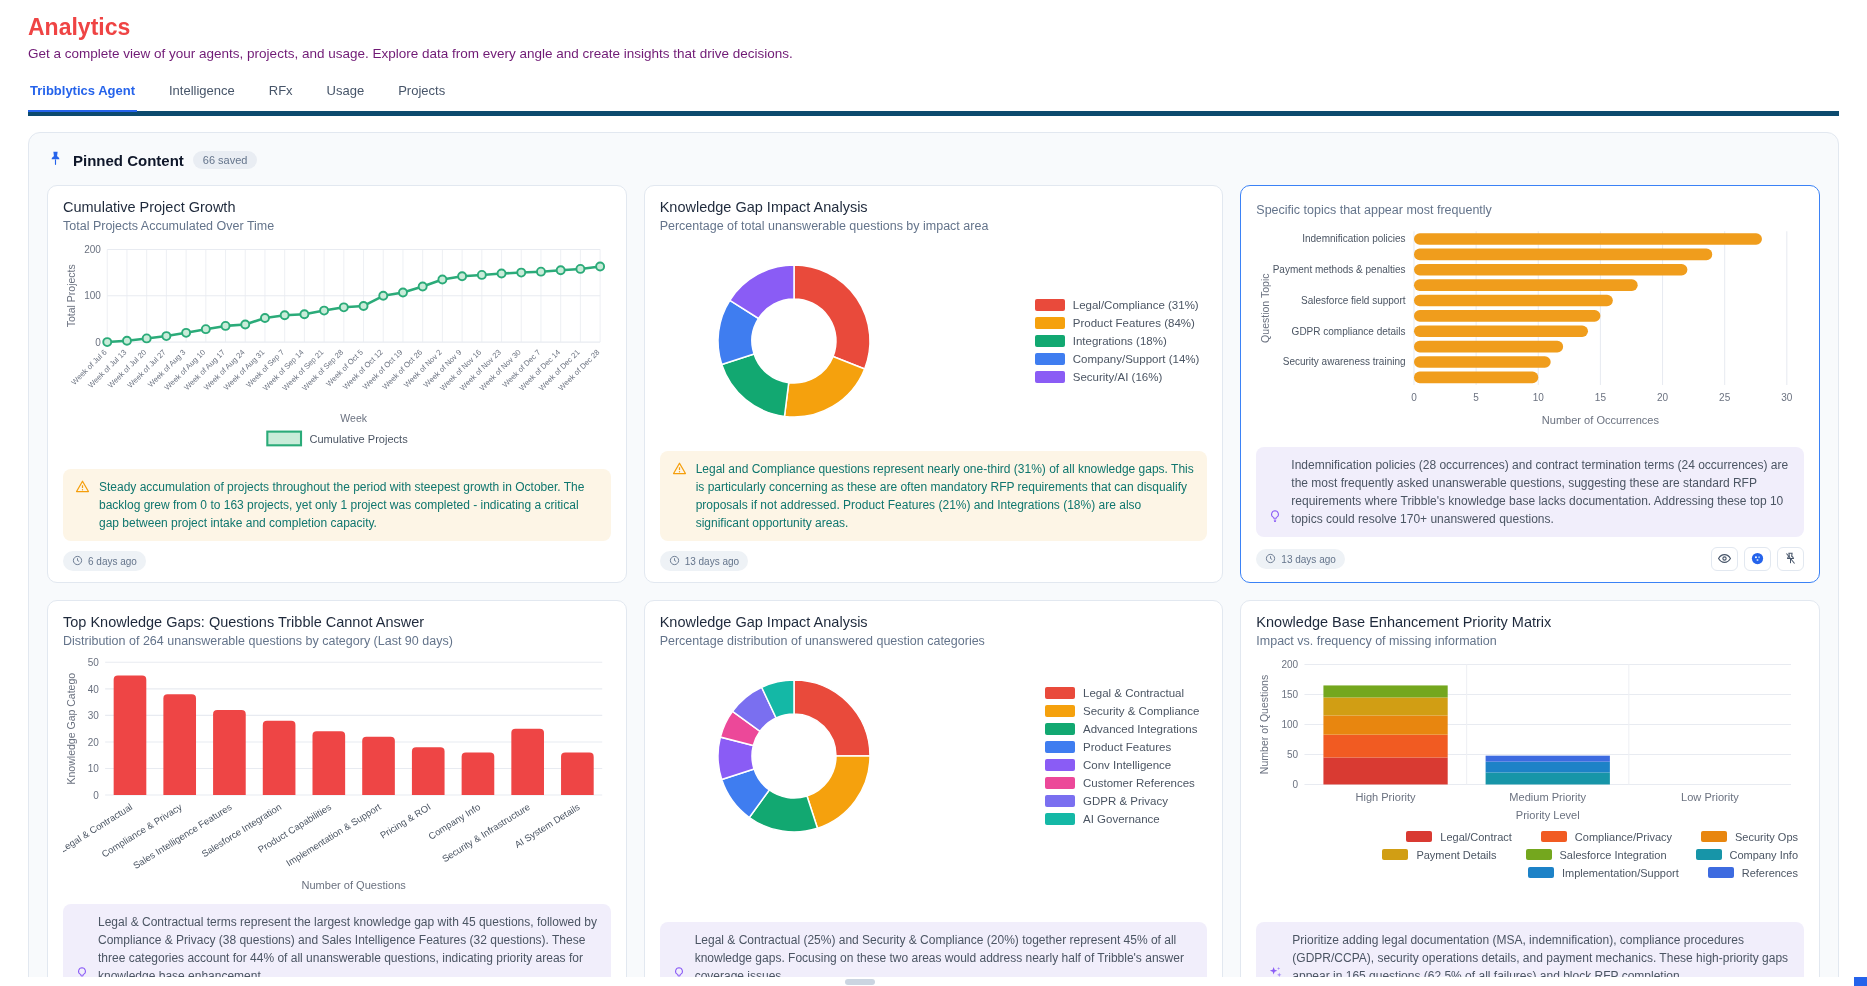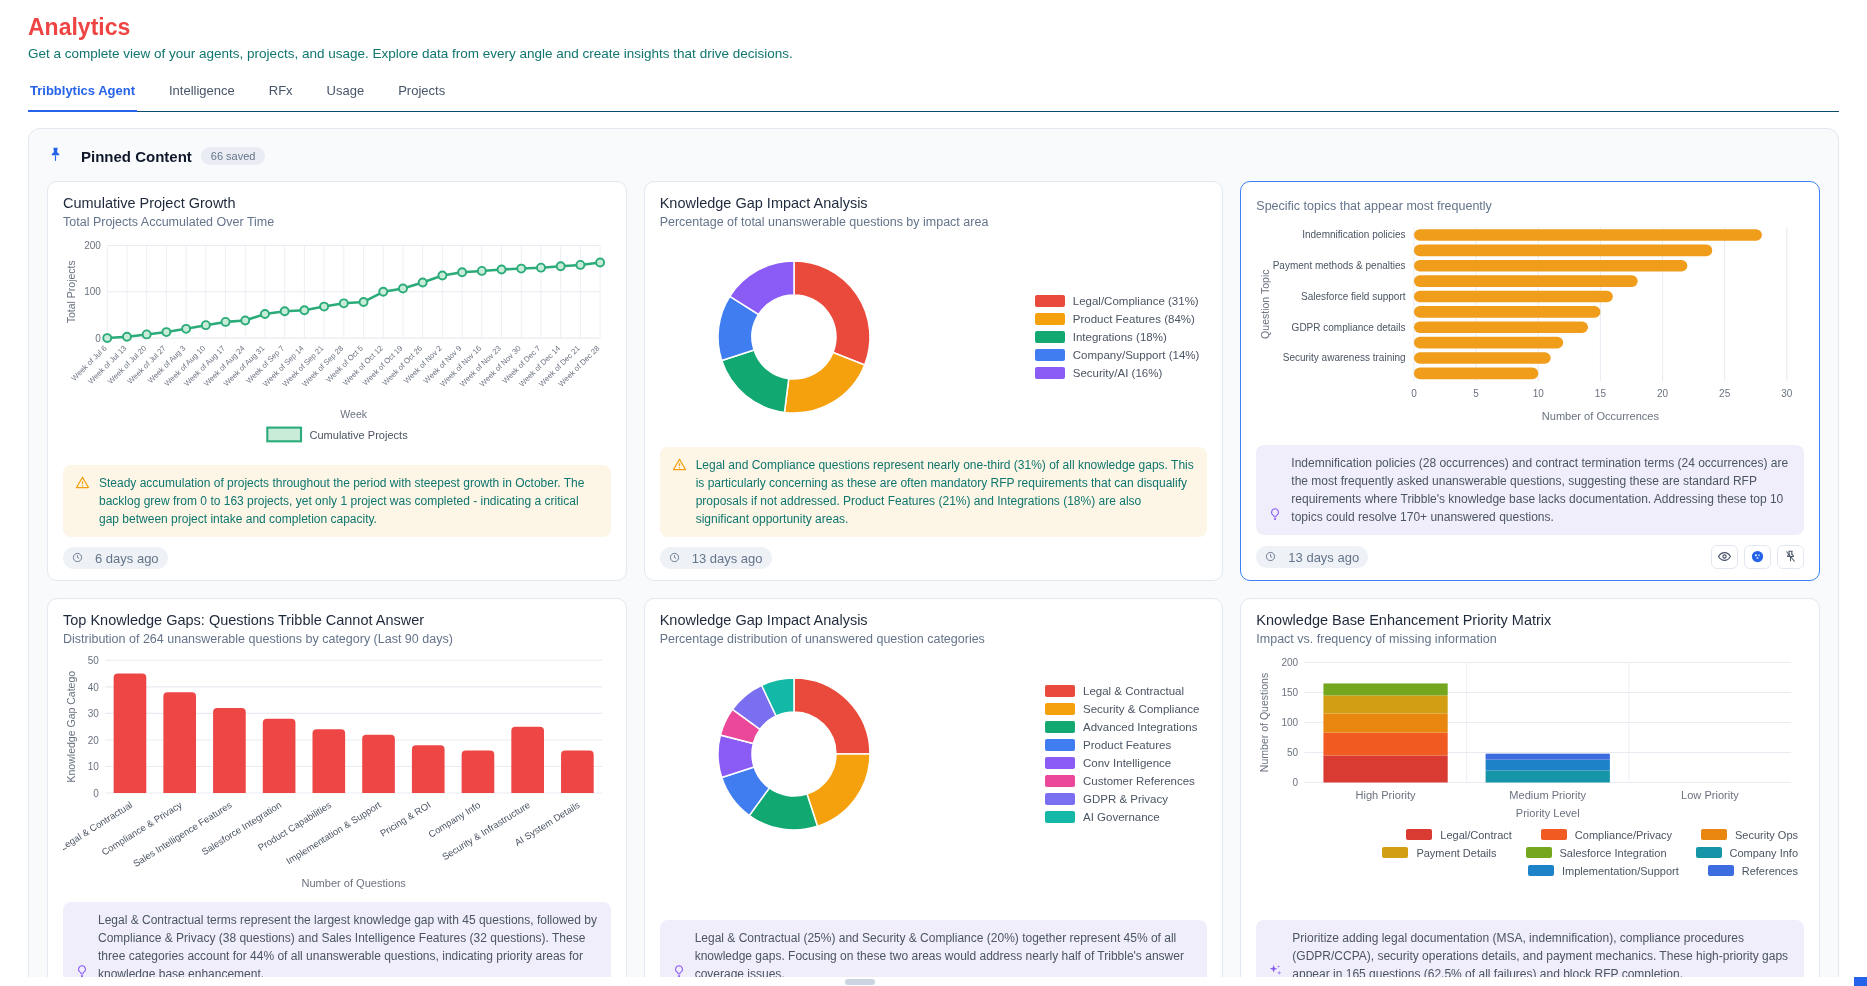--- a/index.html
+++ b/index.html
@@ -1,25 +1,25 @@
 <!DOCTYPE html>
 <html><head>
 <meta charset="utf-8">
 <style>
   * { box-sizing: border-box; }
   body { margin:0; background:#ffffff; color:#0f172a; font-family:"Liberation Sans", sans-serif; }
   .page { padding: 8px 28px 18px; }
   .page-title { font-size:23px; font-weight:700; margin:6px 0 5px; color:#ef4444; }
-  .page-subtitle { font-size:13.5px; color:#0f766e; margin:0 0 16px; }
-  .tabs { display:flex; gap:30px; border-bottom:1px solid #0c4a6e; }
+  .page-subtitle { font-size:13.5px; color:#701a75; margin:0 0 16px; }
+  .tabs { display:flex; gap:30px; border-bottom:5px solid #0c4a6e; }
   .tab { font-size:13px; color:#475569; padding:6px 2px 12px; cursor:pointer; }
   .tab.active { color:#2563eb; font-weight:700; border-bottom:2px solid #2563eb; margin-bottom:-1px; }
   .pinned { margin-top:16px; background:#f8fafc; border:1px solid #e2e8f0; border-radius:12px; padding:16px 18px 12px; }
   .pinned-header { display:flex; align-items:center; gap:9px; }
-  .pinned-title { font-size:15px; font-weight:700; color:#0f172a;margin-left:8px; }
+  .pinned-title { font-size:15px; font-weight:700; color:#0f172a; }
   .badge { background:#e9edf3; color:#64748b; font-size:11px; padding:3px 10px; border-radius:999px; }
   .grid { display:grid; grid-template-columns:repeat(3,1fr); gap:17px; margin-top:14px; }
   .card { background:#fff; border:1px solid #e2e8f0; border-radius:10px; padding:13px 15px 11px; display:flex; flex-direction:column; }
   .card.selected { border:1.5px solid #3b82f6; }
   .card-title { font-size:14.5px; font-weight:400; color:#1e293b; }
   .card-subtitle { font-size:12.5px; color:#64748b; margin-top:4px; }
   .chart { margin-top:8px; margin-bottom:10px; display:flex; justify-content:center; width:100%; }
   .chart svg { max-width:100%; }
   .donut-wrap { display:flex; align-items:center; }
   .donut-wrap svg { margin-left:34px; flex:none; }
@@ -28,21 +28,21 @@
   .swatch { width:30px; height:12px; border-radius:2px; flex:none; }
   .stack-wrap { flex-direction:column; align-items:stretch; }
   .stack-legend { display:flex; flex-wrap:wrap; justify-content:flex-end; column-gap:16px; row-gap:6px; margin-top:6px; padding:0 6px; }
   .stack-legend .legend-item { font-size:11px; }
   .stack-legend .swatch { width:26px; height:11px; }
   .annotation { margin-top:auto; border-radius:8px; padding:9px 12px; display:flex; gap:9px; font-size:12px; line-height:1.5; }
   .annotation.warning { background:#fdf5e6; color:#0f766e; }
   .annotation.insight { background:#f1eefb; color:#4b5563;align-items:flex-end; }
   .aicon { flex:none; margin-top:1px; }
   .card-footer { display:flex; align-items:center; justify-content:space-between; margin-top:10px; }
-  .pill { display:inline-flex; align-items:center; gap:12px; background:#eef2f6; color:#64748b; font-size:13px; padding:3px 9px; border-radius:999px; }
+  .pill { display:inline-flex; align-items:center; gap:5px; background:#eef2f6; color:#64748b; font-size:10px; padding:3px 9px; border-radius:999px; }
   .actions { display:flex; gap:6px; }
   .action-btn { width:27px; height:24px; border:1px solid #e2e8f0; background:#fff; border-radius:6px; display:flex; align-items:center; justify-content:center; cursor:pointer; padding:0; }
   svg text { font-family:"Liberation Sans", sans-serif; }
   .hscroll { position:fixed; left:0; right:0; bottom:0; height:9px; background:#fff; }
   .hscroll .thumb { position:absolute; left:845px; bottom:1px; width:30px; height:6px; background:#cbd5e1; border-radius:3px; }
   .hscroll .corner { position:absolute; right:0; bottom:0; width:13px; height:9px; background:#2563eb; }
 </style>
 </head>
 <body>
 

